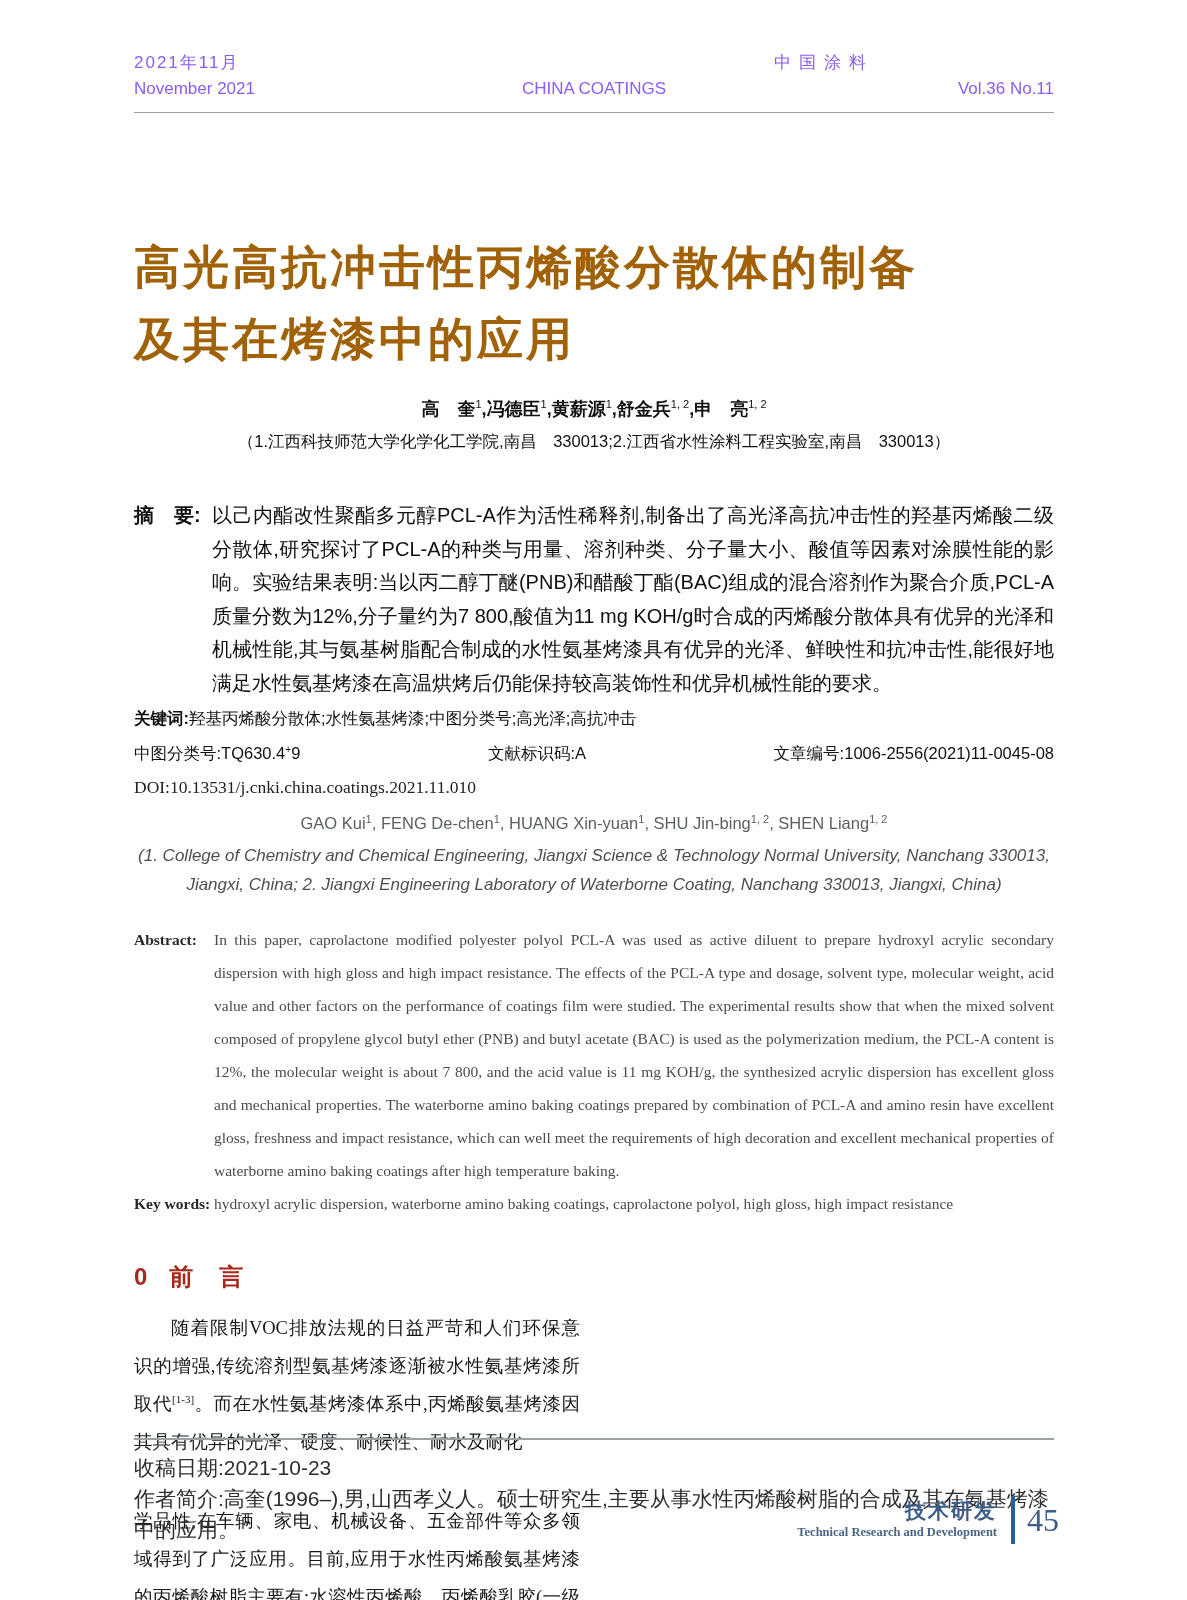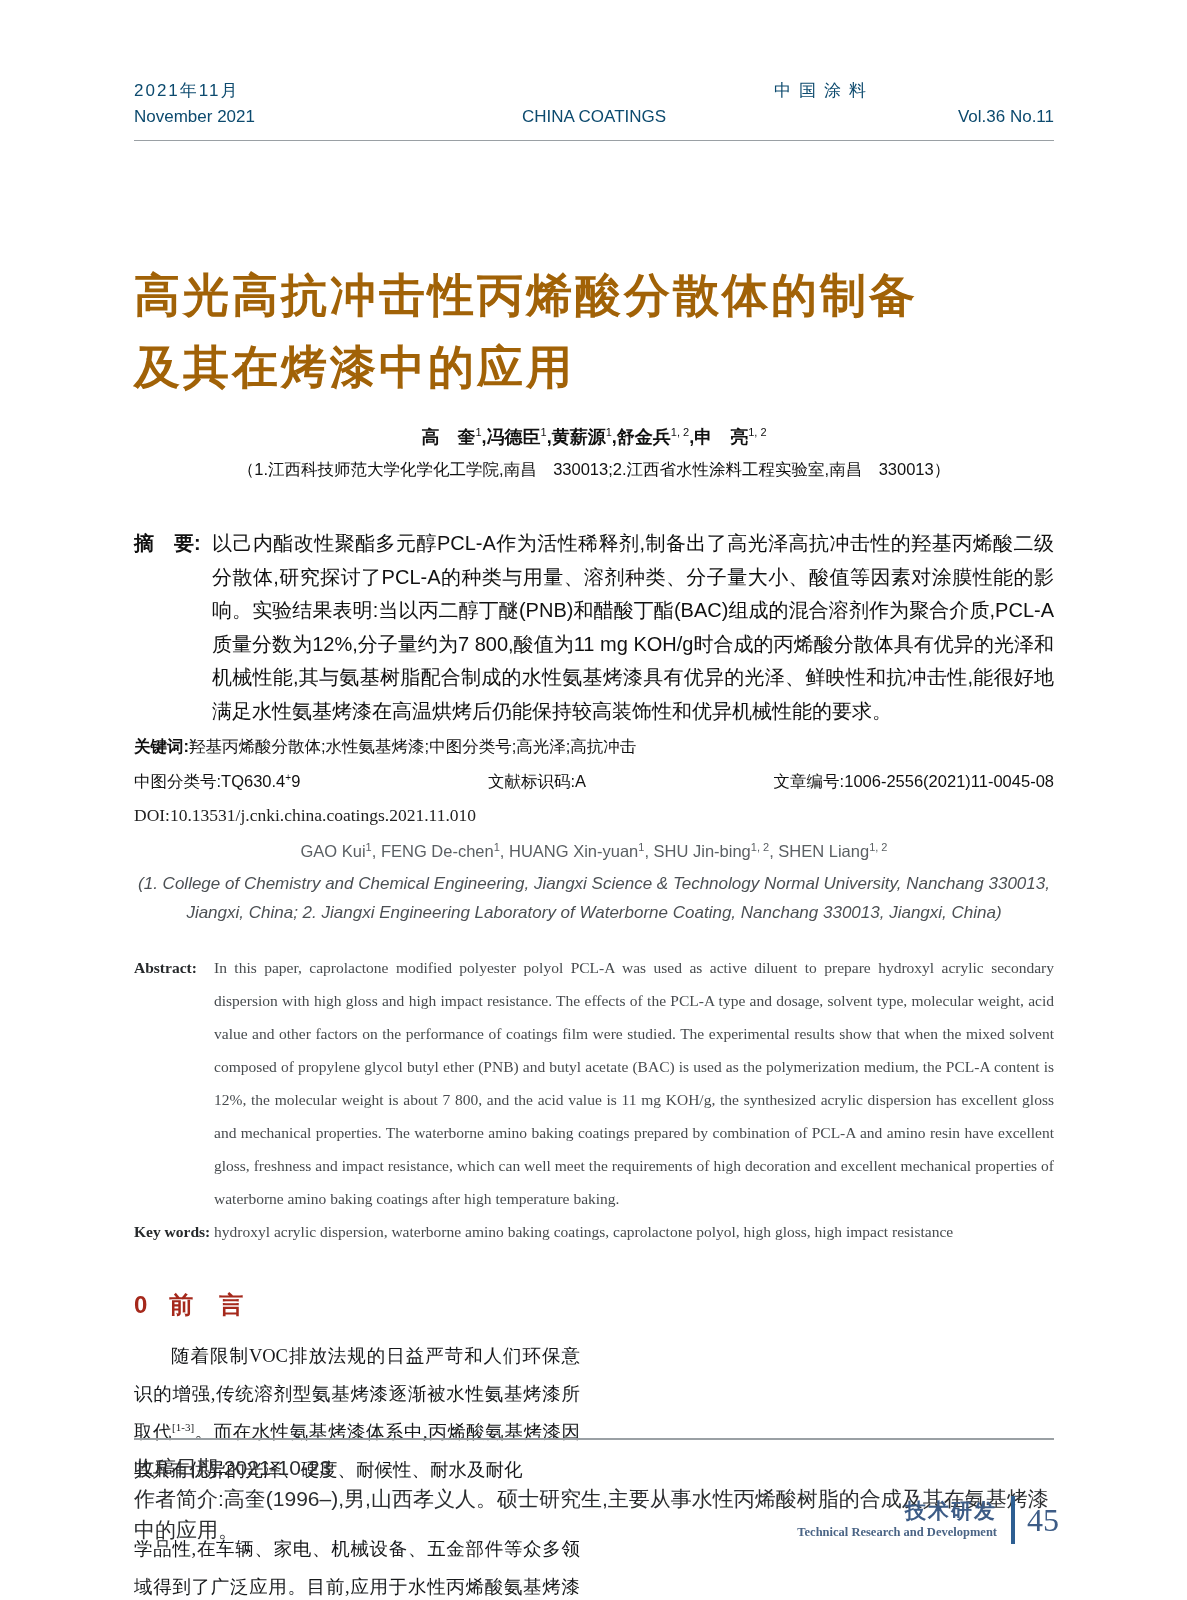--- a/index.html
+++ b/index.html
@@ -8,21 +8,21 @@
     width:1187px;height:1600px;
     background:#ffffff;
     margin:0 auto;
     overflow:hidden;
     font-family:"Liberation Sans","DejaVu Sans",sans-serif;
     color:#222;
   }
   .content{position:absolute;left:134px;top:0;width:920px;}
 
   
-  .jheader{padding-top:78px;color:#0c4a6e;border-bottom:1.5px solid #9aa0a4;padding-bottom:10px;}
+  .jheader{padding-top:50px;color:#8b5cf6;border-bottom:1.5px solid #9aa0a4;padding-bottom:10px;}
   .jheader .row{display:flex;justify-content:space-between;align-items:baseline;line-height:26px;}
   .jh-cn{font-size:17px;letter-spacing:2px;}
   .jh-center-cn{letter-spacing:8px;}
   .jh-en{font-size:17px;}
   .jh-cell{flex:1;}
   .jh-cell.c{text-align:center;}
   .jh-cell.r{text-align:right;}
 
   
   .title-cn{margin-top:118px;color:#a16207;font-weight:bold;

